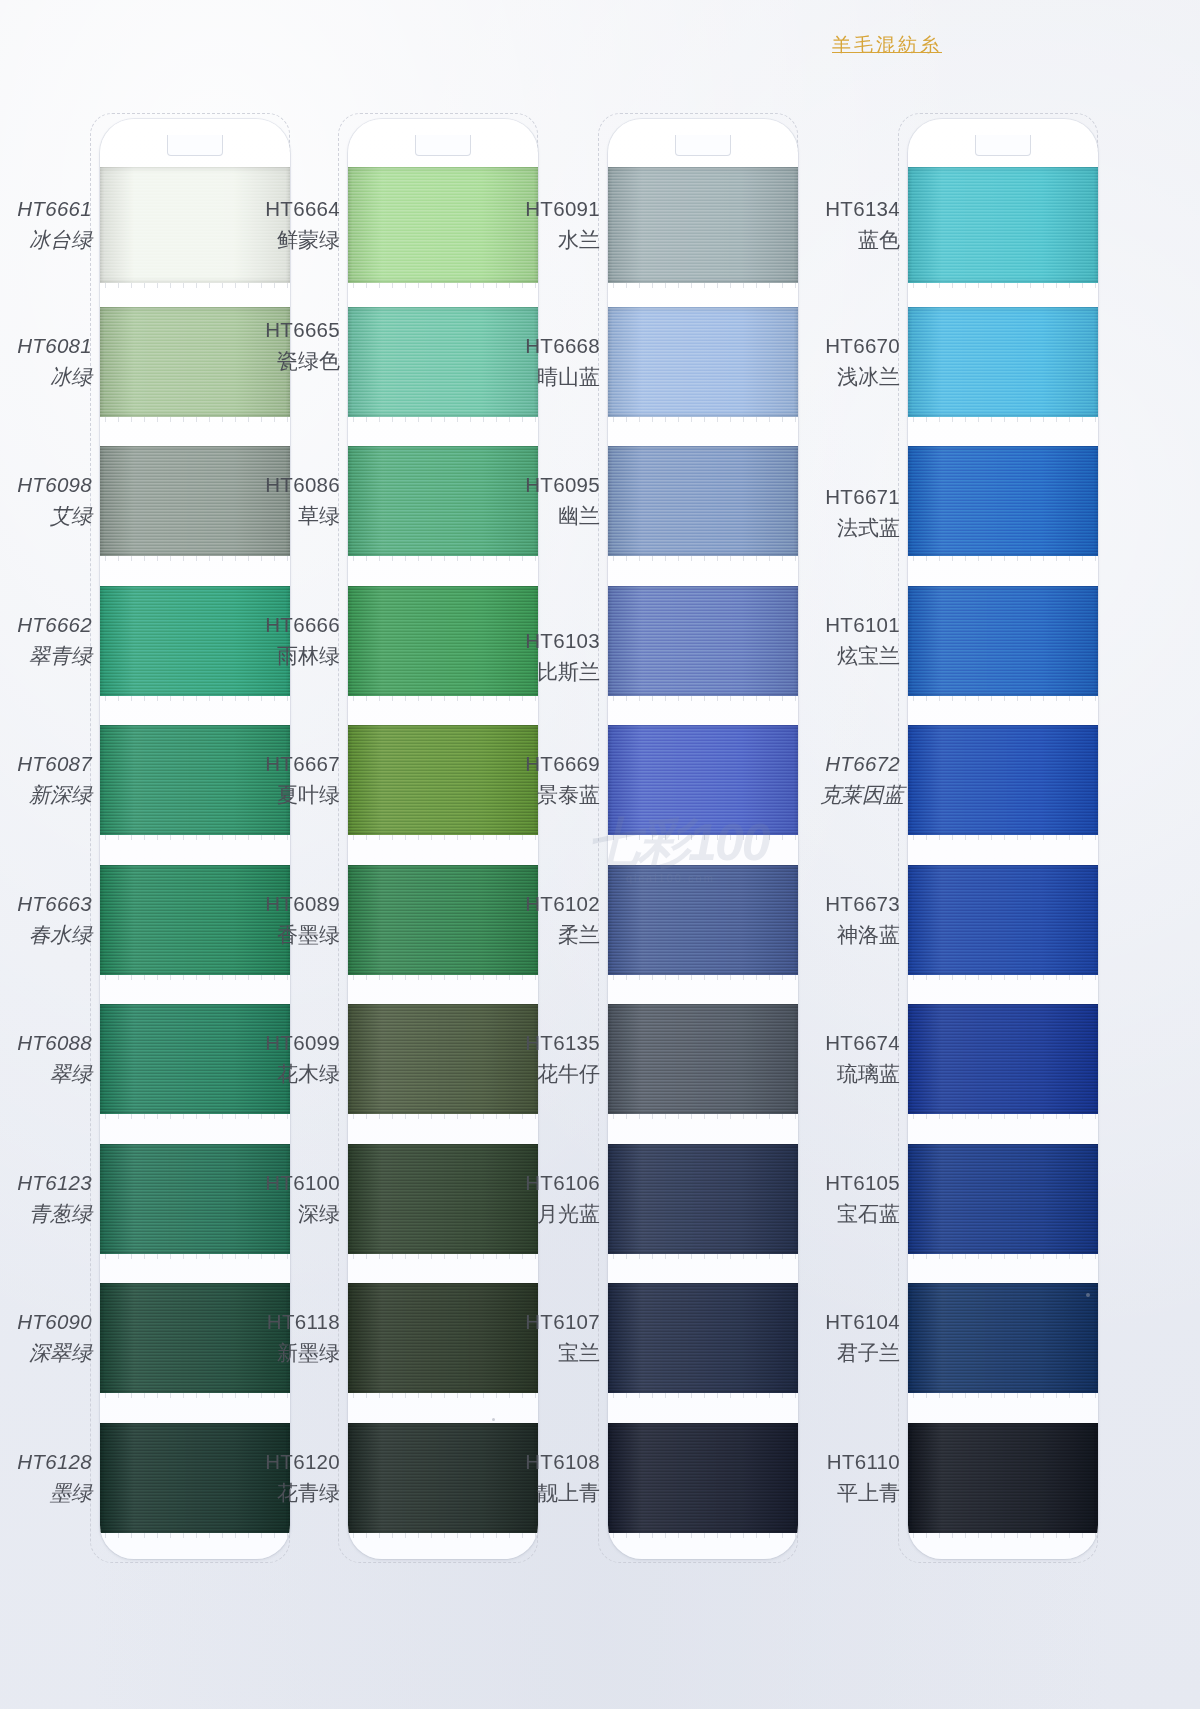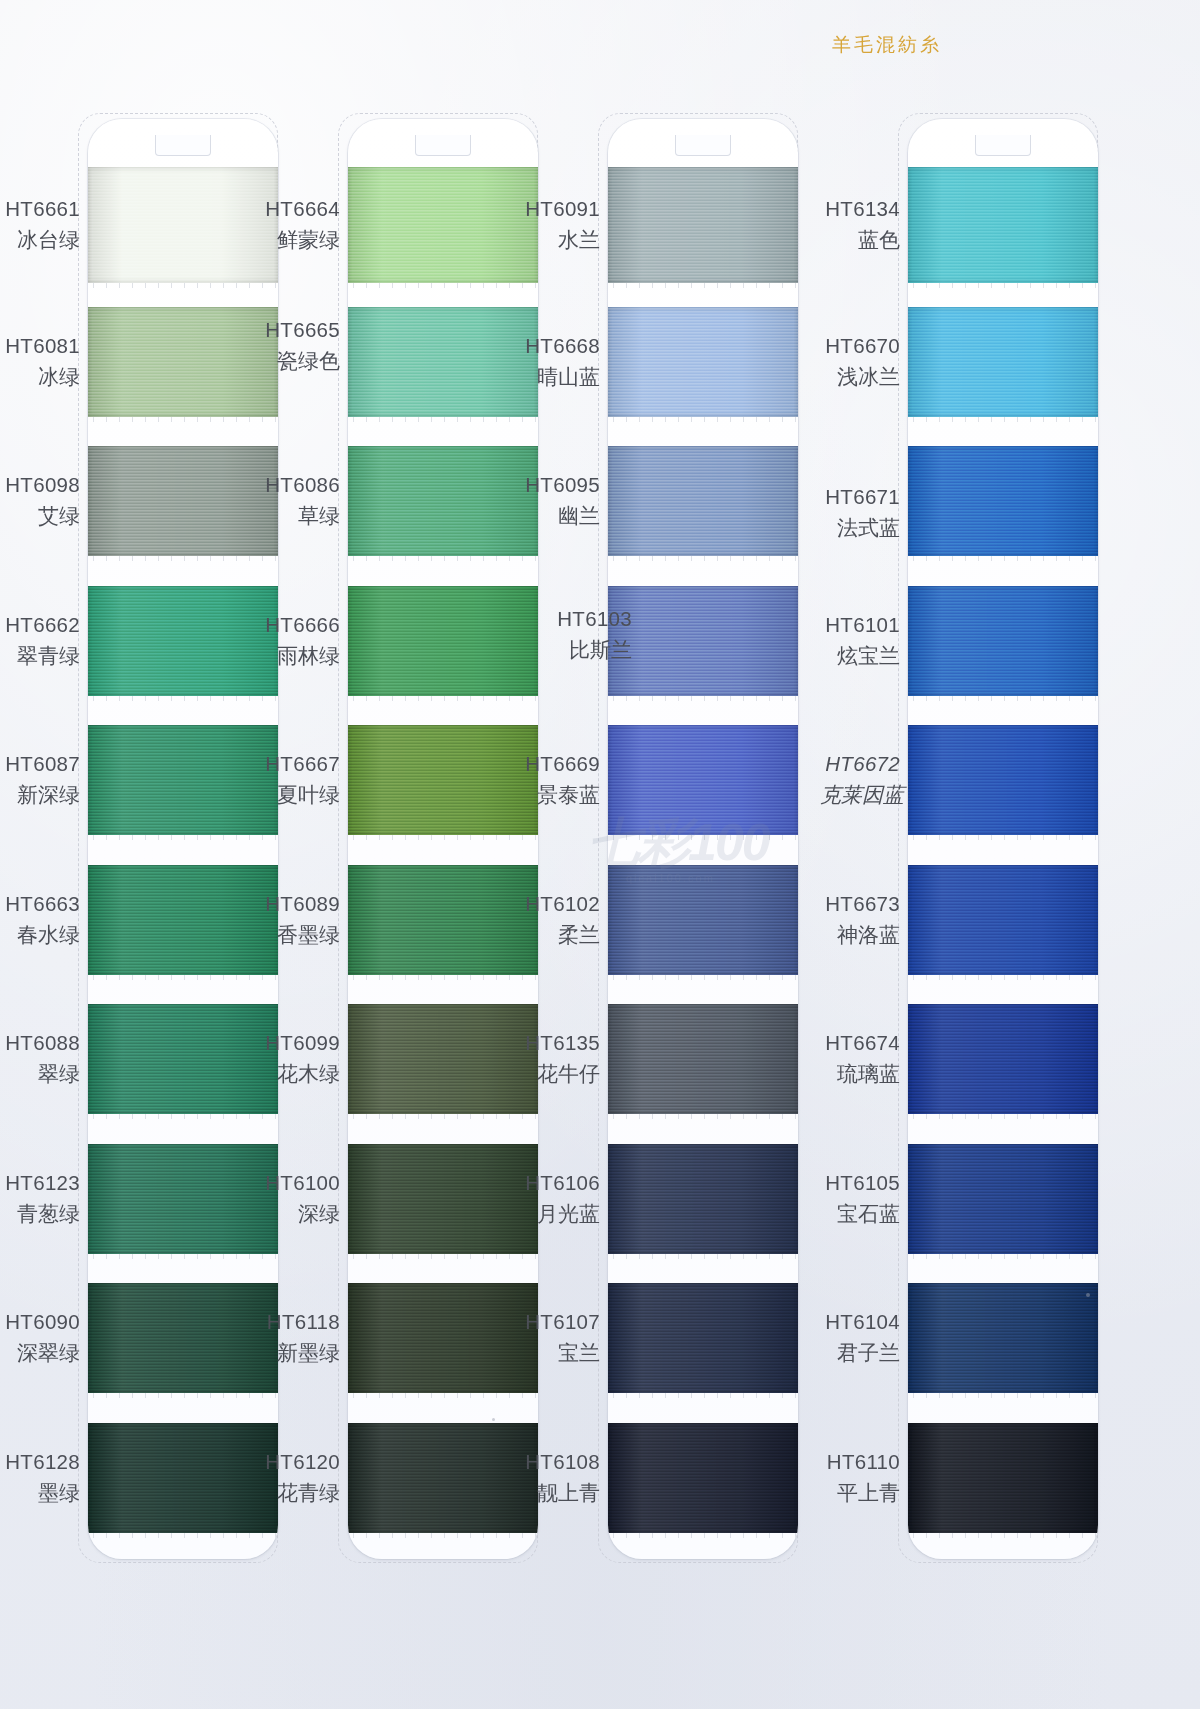--- a/index.html
+++ b/index.html
@@ -33,27 +33,27 @@
     -webkit-text-stroke:0.5px #c99a33;
   }
   .title-main .cjk{font-family:"DejaVu Sans",sans-serif;font-size:56px;letter-spacing:0px;}
   .title-right{position:absolute;right:148px;top:26px;text-align:center;width:330px;}
   .title-en{
     font-size:25px;font-weight:bold;color:#d7a53a;
     letter-spacing:2.2px;white-space:nowrap;
   }
   .title-jp{
     font-size:19px;color:#d7a53a;margin-top:6px;
-    letter-spacing:3px;font-family:"DejaVu Sans",sans-serif;
+    letter-spacing:3px;font-family:"DejaVu Sans",sans-serif;text-decoration:underline;
   }
 
   
   .board{position:absolute;left:0;top:105px;width:1200px;height:1604px;}
   .column{position:absolute;top:0;width:260px;height:1604px;}
-  .col0{left:0;}
+  .col0{left:12px;font-style:italic;}
   .col1{left:260px;}
   .col2{left:520px;}
   .col3{left:780px;margin-left:40px;}
 
   
   .diecut{
     position:absolute;left:78px;top:8px;width:200px;height:1450px;
     border:1px dashed #c9ccd6;
     border-radius:22px;
     box-sizing:border-box;
@@ -325,21 +325,21 @@
         <span class="name">水兰</span>
       </div>
       <div class="label" style="top: 226.5px;">
         <span class="code">HT6668</span>
         <span class="name">晴山蓝</span>
       </div>
       <div class="label" style="top: 366px;">
         <span class="code">HT6095</span>
         <span class="name">幽兰</span>
       </div>
-      <div class="label" style="top: 500px; margin-left: 32px;">
+      <div class="label" style="top: 522px;">
         <span class="code">HT6103</span>
         <span class="name">比斯兰</span>
       </div>
       <div class="label" style="top: 645px;">
         <span class="code">HT6669</span>
         <span class="name">景泰蓝</span>
       </div>
       <div class="label" style="top: 784.5px;">
         <span class="code">HT6102</span>
         <span class="name">柔兰</span>

